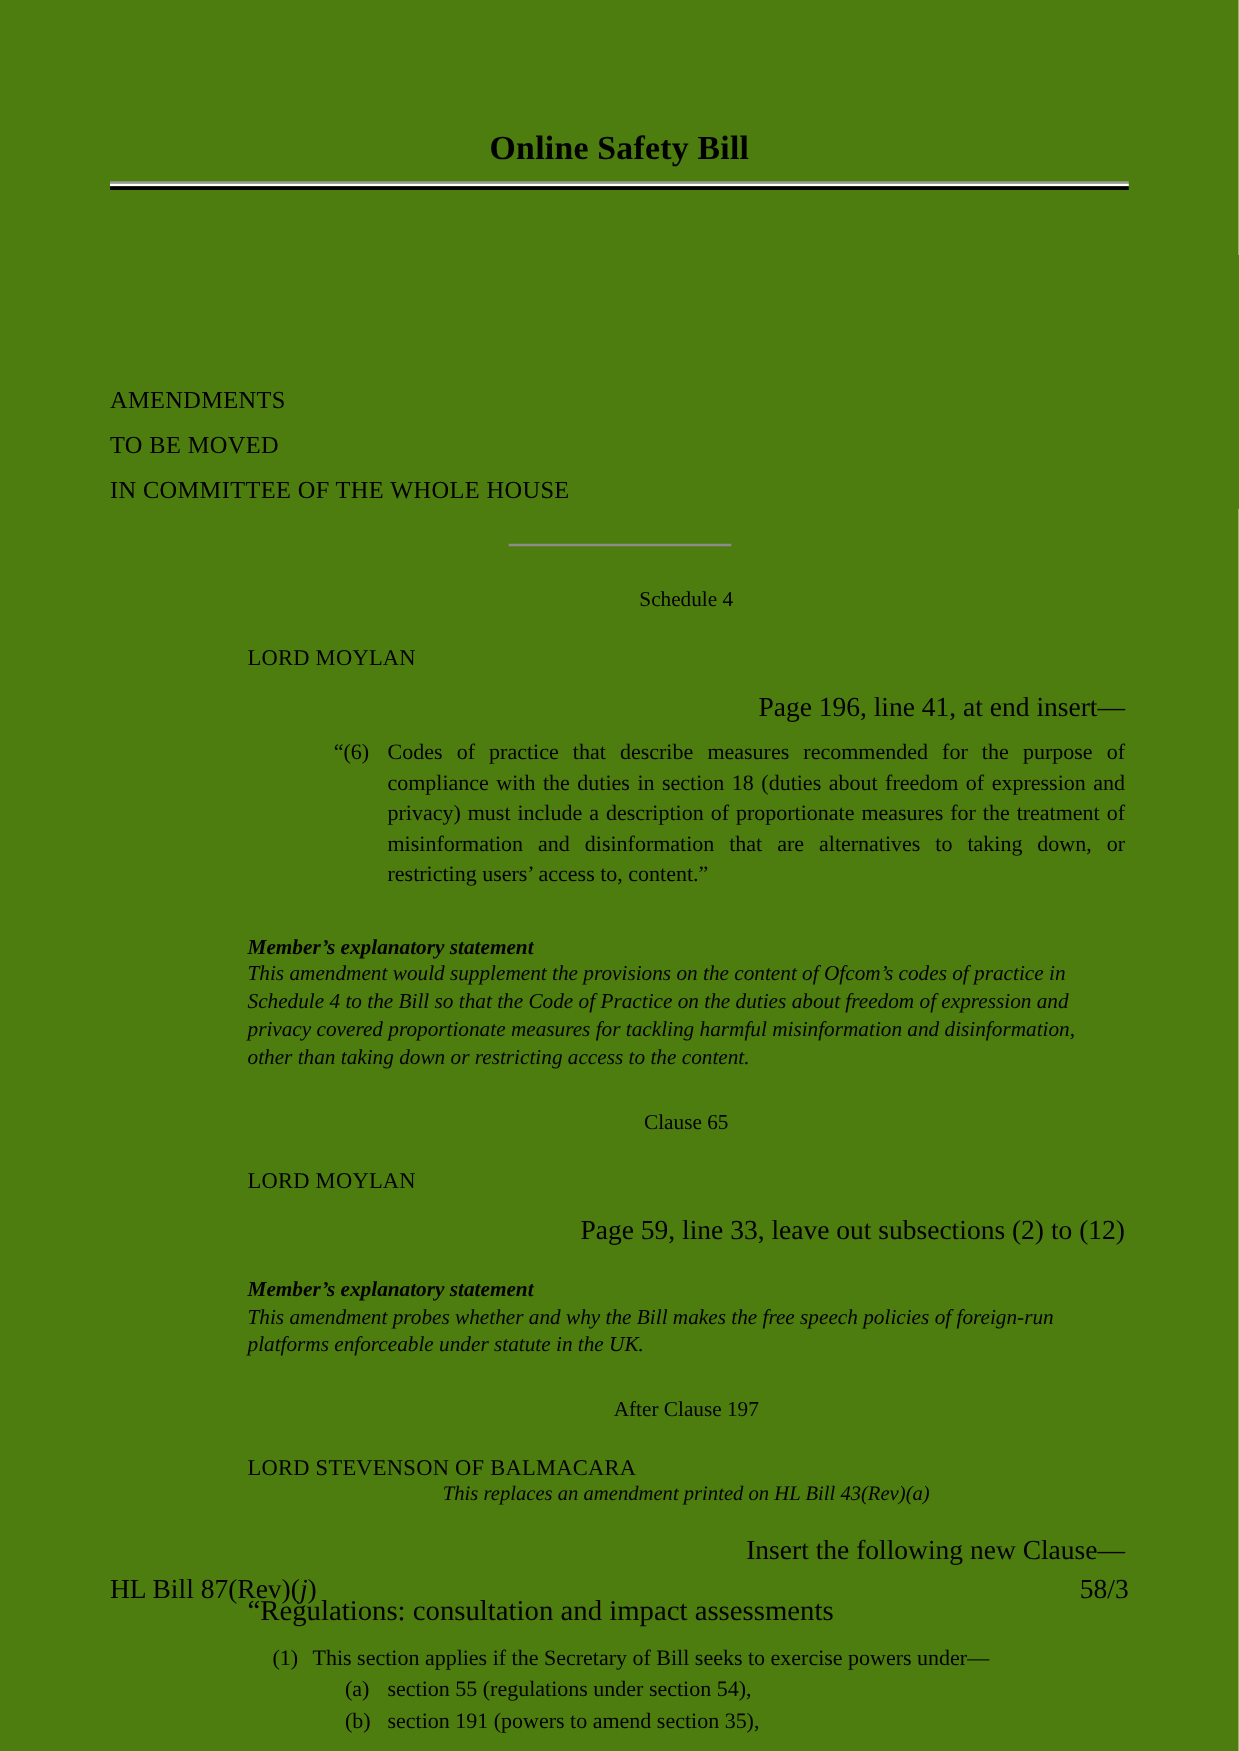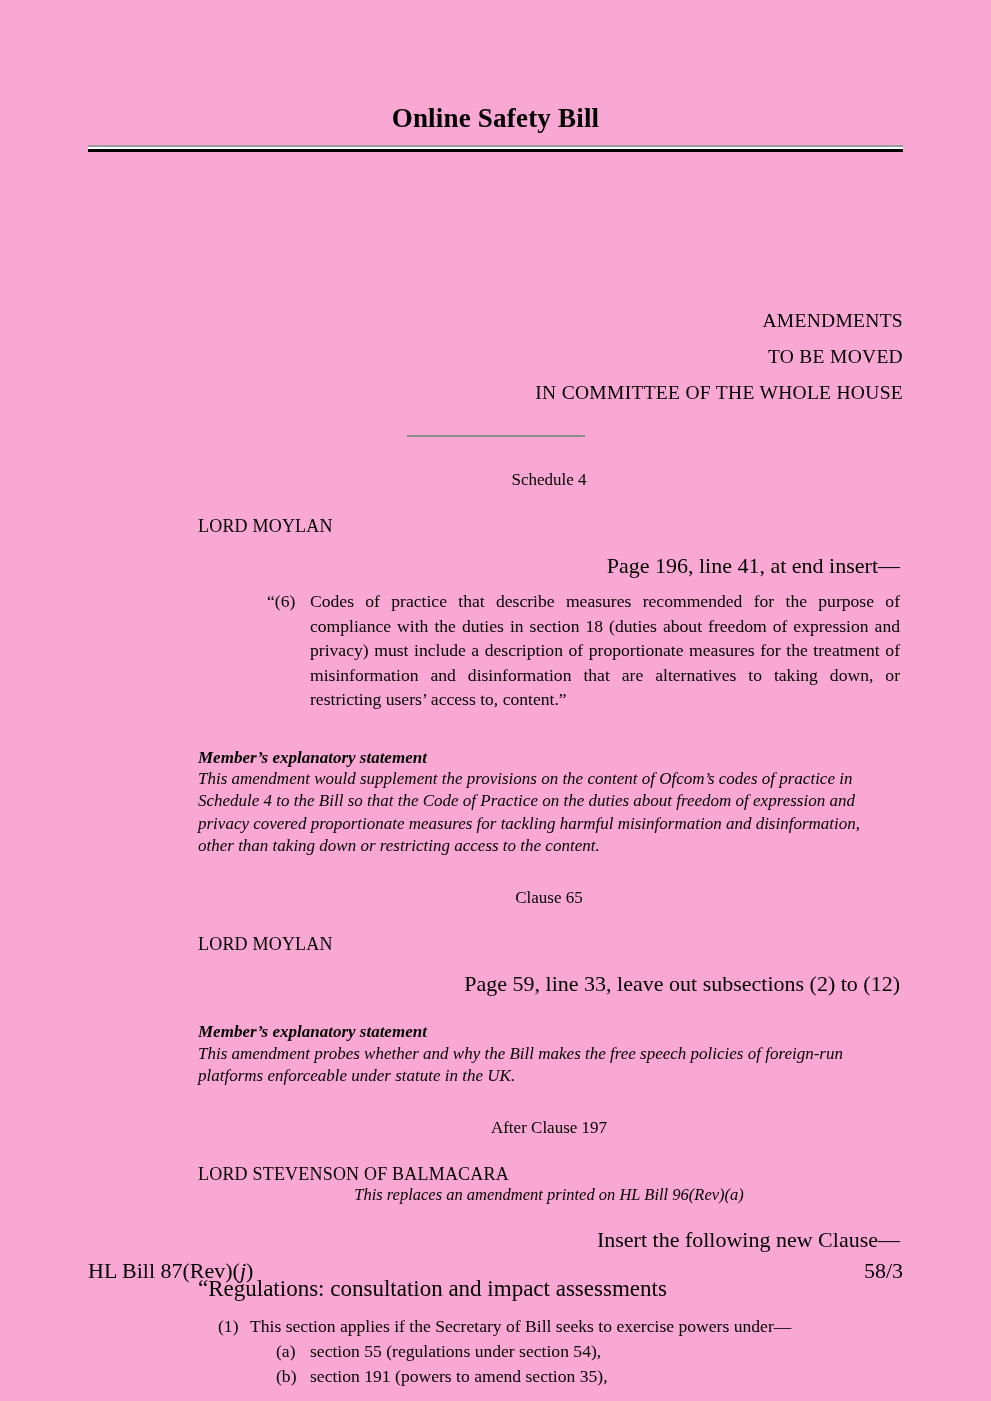--- a/index.html
+++ b/index.html
@@ -5,21 +5,21 @@
   html, body {
     margin: 0;
     padding: 0;
     background: #ffffff;
   }
   .page {
     position: relative;
     width: 991px;
     height: 1401px;
     margin: 0 auto;
-    background: #f9a8d4;
+    background: #4d7c0f;
     font-family: "Liberation Serif", "DejaVu Serif", serif;
     color: #000000;
     overflow: hidden;
   }
 
   
   .masthead {
     position: absolute;
     left: 88px;
     top: 104px;
@@ -47,21 +47,21 @@
     height: 3px;
     background: #000000;
   }
 
   
   .headblock {
     position: absolute;
     left: 88px;
     top: 303px;
     width: 815px;
-    text-align: right;
+    text-align: left;
   }
   .headblock .hline {
     font-size: 19.5px;
     line-height: 36px;
     letter-spacing: 0.3px;
   }
   .short-rule {
     width: 178px;
     height: 2px;
     background: #8c8c8c;
@@ -223,21 +223,21 @@
     <div class="sp-c"></div>
     <div class="lead-line">Page 59, line 33, leave out subsections (2) to (12)</div>
     <div class="sp-f"></div>
     <div class="expl-head">Member’s explanatory statement</div>
     <div class="expl-body">This amendment probes whether and why the Bill makes the free speech policies of foreign-run platforms enforceable under statute in the UK.</div>
 
     <div class="sp-e"></div>
     <div class="sec-title">After Clause 197</div>
     <div class="sp-d"></div>
     <div class="sponsor">LORD STEVENSON OF BALMACARA</div>
-    <div class="sponsor-note">This replaces an amendment printed on HL Bill 96(Rev)(a)</div>
+    <div class="sponsor-note">This replaces an amendment printed on HL Bill 43(Rev)(a)</div>
     <div class="sp-b"></div>
     <div class="lead-line">Insert the following new Clause—</div>
     <div class="sp-b"></div>
     <div class="clause-head">“Regulations: consultation and impact assessments</div>
     <div class="sp-g"></div>
     <div class="lvl1">
       <span class="marker">(1)</span><span>This section applies if the Secretary of Bill seeks to exercise powers under—</span>
     </div>
     <div class="lvl2">
       <span class="marker">(a)</span><span>section 55 (regulations under section 54),</span>

